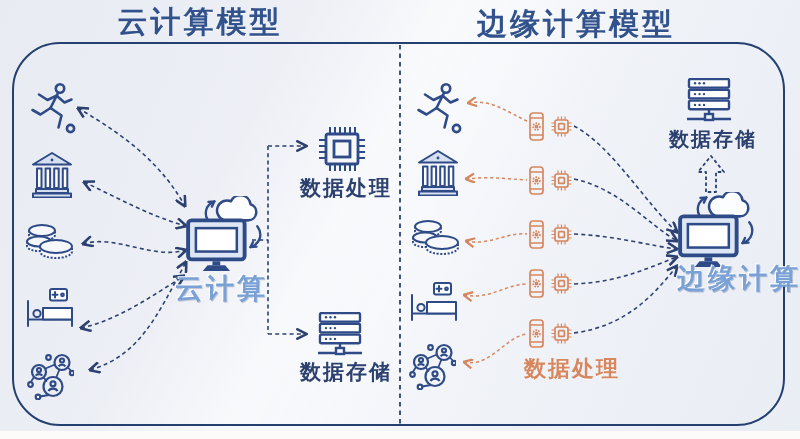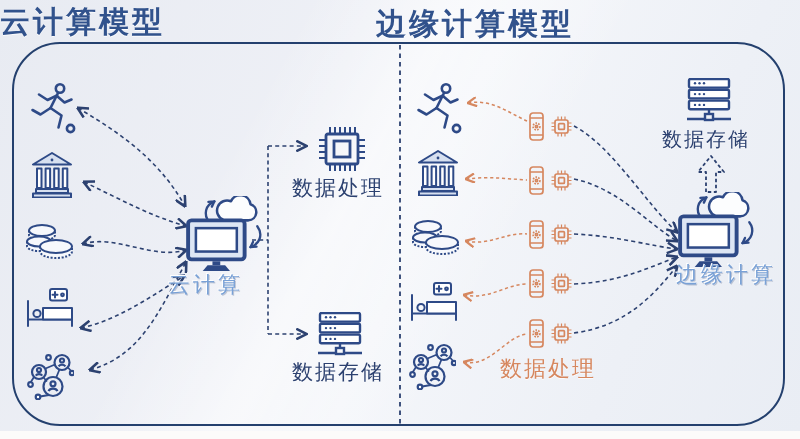--- a/index.html
+++ b/index.html
@@ -9,34 +9,34 @@
     font-family:"Liberation Sans","DejaVu Sans",sans-serif;
   }
   .sheen{position:absolute;inset:0;pointer-events:none;
     background:linear-gradient(118deg,rgba(255,255,255,0) 30%,rgba(255,255,255,.55) 44%,rgba(255,255,255,0) 62%);}
   .bottom-strip{position:absolute;left:0;right:0;bottom:0;height:8px;background:#fcfbfa;}
   .frame{
     position:absolute;left:12px;top:42px;width:773px;height:384px;
     border:2.5px solid #24406e;border-radius:48px;box-sizing:border-box;
   }
   .title{
-    position:absolute;top:2px;width:400px;text-align:left;
+    position:absolute;top:2px;width:400px;text-align:center;
     font-size:30px;font-weight:800;color:#31528c;letter-spacing:3px;
     text-shadow:0 1px 0 rgba(255,255,255,.8);
   }
   .title.left{left:0;}
   .title.right{left:376px;top:4px;}
   .abs{position:absolute;}
   .overlay{position:absolute;left:0;top:0;width:800px;height:439px;pointer-events:none;}
   .lbl{
-    position:absolute;text-align:left;font-weight:400;letter-spacing:2px;
+    position:absolute;text-align:right;font-weight:700;letter-spacing:2px;
     color:#2c4170;font-size:21px;text-shadow:0 1px 0 rgba(255,255,255,.7);
   }
   .lbl.hub{
-    color:#79a1d6;font-size:22px;letter-spacing:3px;
+    color:#79a1d6;font-size:28px;letter-spacing:3px;
     text-shadow:-1px -1px 0 #fff,1px 1px 0 rgba(44,65,112,.25);
   }
   .lbl.orange{color:#d6875f;font-size:22px;}
 </style>
 </head>
 <body>
 
 <div class="canvas">
   <div class="sheen"></div>
   <div class="frame"></div>

